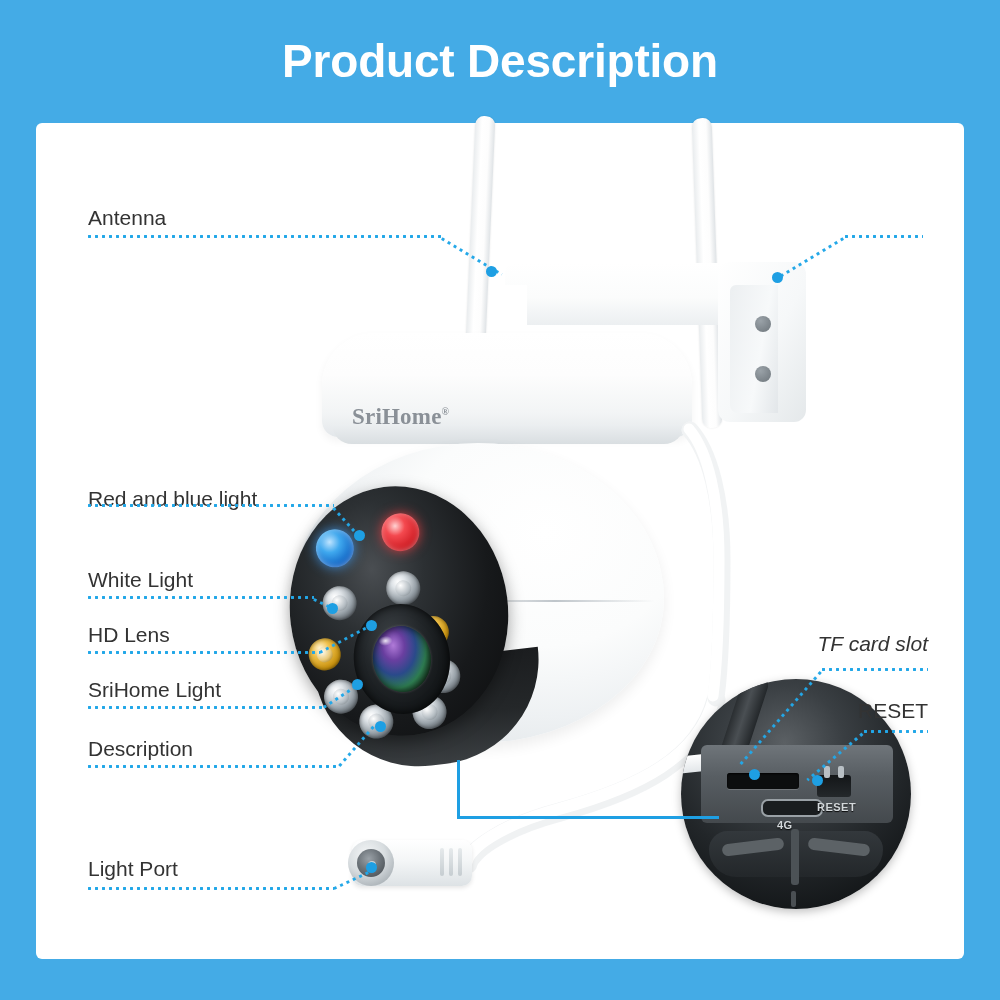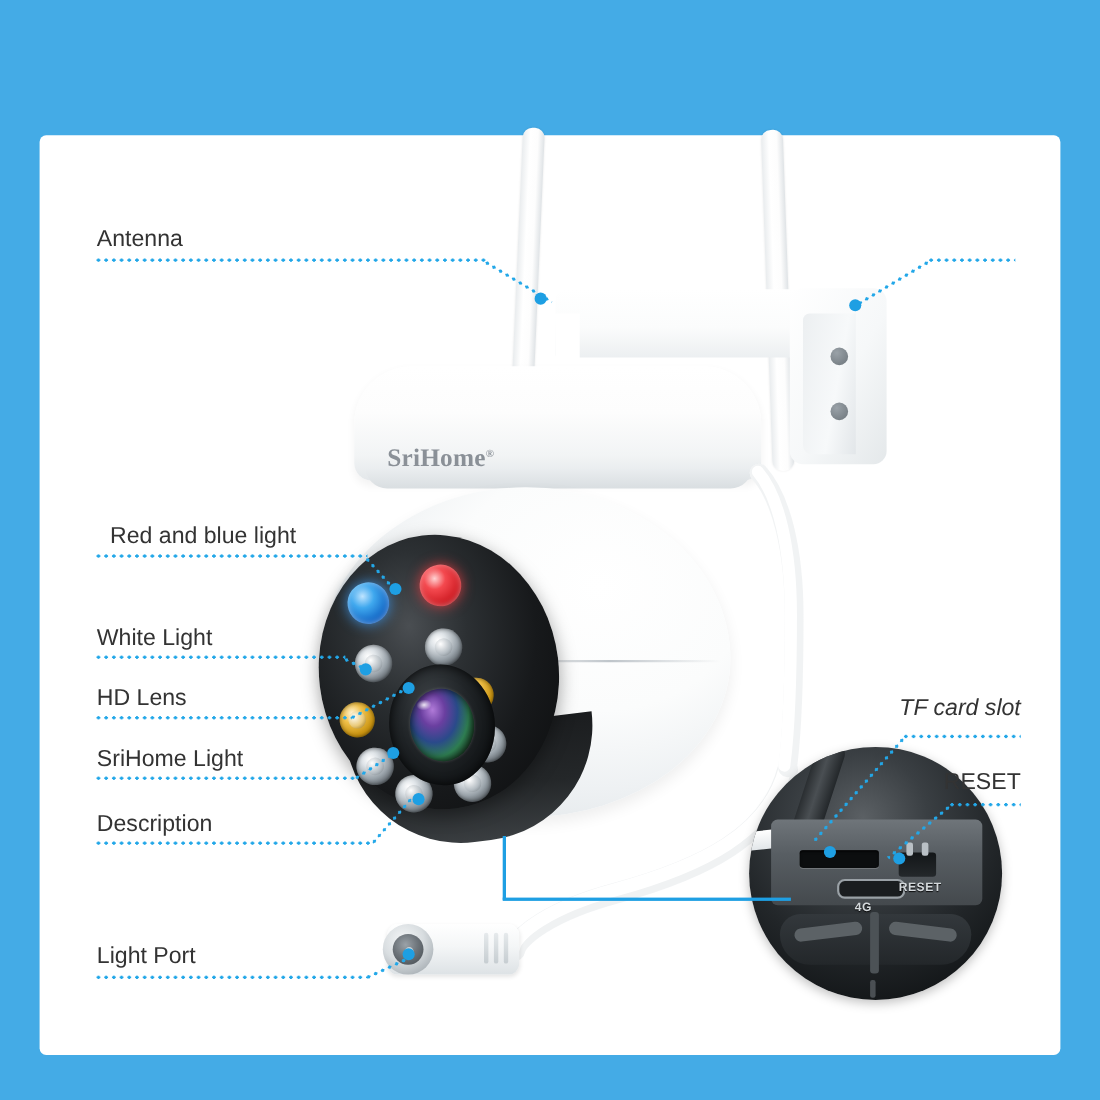--- a/index.html
+++ b/index.html
@@ -281,20 +281,21 @@
   .inset-nub{
     position:absolute;left:110px;top:212px;width:5px;height:16px;
     background:#4a4f53;border-radius:2px;
   }
 </style>
 </head>
 <body>
 
 <div id="root">
 
+  <div class="title">Product Description</div>
 
   <div class="card"></div>
 
   <div class="cam">
 
     <div class="antenna ant-left"></div>
     <div class="antenna ant-right"></div>
 
     <div class="bracket-arm"></div>
     <div class="bracket-notch"></div>
@@ -370,21 +371,21 @@
 
   <div class="label" style="left:88px;top:207px;">Antenna</div>
   <div class="dot-h" style="left:86px;top:235px;width:356px;"></div>
   <div class="dot-diag" style="left:440px;top:236px;width:72px;transform:rotate(31deg);"></div>
   <div class="enddot" style="left:486px;top:266px;"></div>
 
   <div class="dot-h" style="left:843px;top:235px;width:80px;"></div>
   <div class="dot-diag" style="left:845px;top:236px;width:82px;transform:rotate(149deg);"></div>
   <div class="enddot" style="left:772px;top:272px;"></div>
 
-  <div class="label" style="left:88px;top:477px;margin-left:12px;">Red and blue light</div>
+  <div class="label" style="left:88px;top:488px;">Red and blue light</div>
   <div class="dot-h" style="left:86px;top:504px;width:248px;"></div>
   <div class="dot-diag" style="left:332px;top:505px;width:42px;transform:rotate(48deg);"></div>
   <div class="enddot" style="left:354px;top:530px;"></div>
 
   <div class="label" style="left:88px;top:569px;">White Light</div>
   <div class="dot-h" style="left:86px;top:596px;width:228px;"></div>
   <div class="dot-diag" style="left:312px;top:597px;width:24px;transform:rotate(26deg);"></div>
   <div class="enddot" style="left:327px;top:603px;"></div>
 
   <div class="label" style="left:88px;top:624px;">HD Lens</div>

